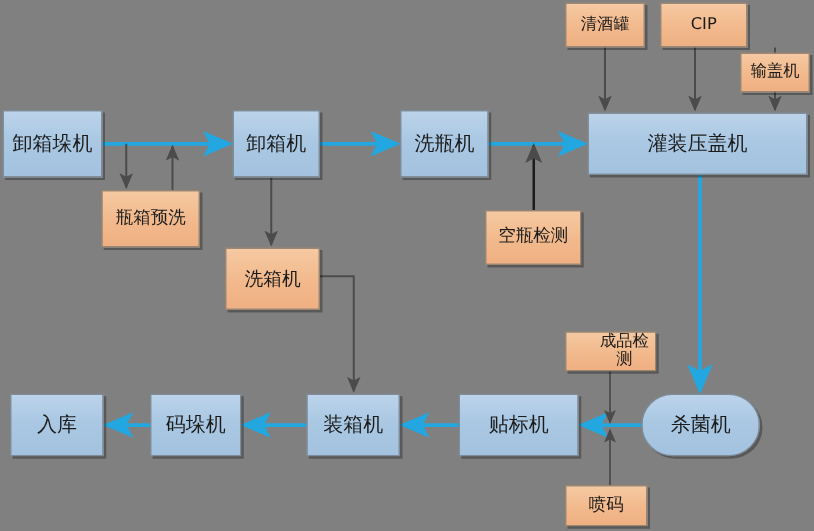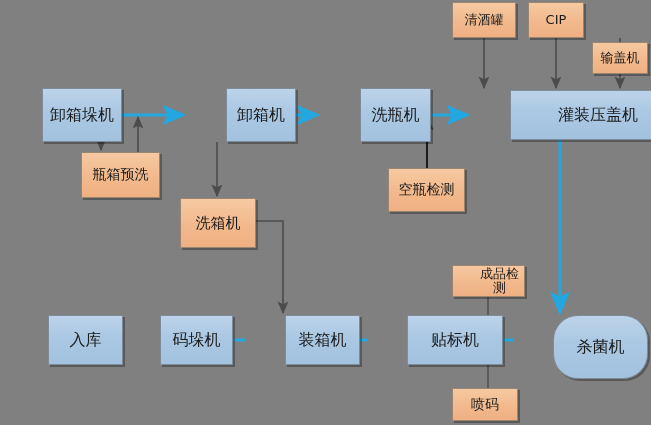--- a/index.html
+++ b/index.html
@@ -18,21 +18,20 @@
     text-align:center;
     border:1px solid #8a8a8a;
     color:#1b1b1b;
     line-height:1.1;
     z-index:3;
     box-shadow:2px 2px 0 rgba(0,0,0,0.30);
   }
   .node.blue{
     background:linear-gradient(180deg,#bcd3ea 0%,#aac8e3 45%,#a3c2df 100%);
     border-color:#7e8c99;
-    margin-left:40px;
   }
   .node.orange{
     background:linear-gradient(180deg,#f6c9a2 0%,#f2b98c 55%,#efb082 100%);
     border-color:#9a8570;
     justify-content:center;
   }
   .node .lbl{display:block;}
   .f16{font-size:16px;}
   .f15{font-size:15px;}
   .f14{font-size:14px;}
@@ -147,33 +146,33 @@
   </div>
 
   <div class="node orange" style="left:388px;top:168px;width:77px;height:44px;">
     <span class="lbl f14">空瓶检测</span>
   </div>
 
   <div class="node orange" style="left:452px;top:2px;width:64px;height:36px;">
     <span class="lbl f13">清酒罐</span>
   </div>
 
-  <div class="node orange" style="left:528px;top:2px;width:56px;height:36px;">
+  <div class="node orange" style="left:528px;top:2px;width:70px;height:36px;">
     <span class="lbl f13">CIP</span>
   </div>
 
   <div class="node orange" style="left:592px;top:18px;width:56px;height:32px;margin-top:24px;">
     <span class="lbl f13">输盖机</span>
   </div>
 
   <div class="node blue" style="left:470px;top:90px;width:176px;height:50px;">
     <span class="lbl f16">灌装压盖机</span>
   </div>
 
-  <div class="node blue" style="left:513px;top:315px;width:95px;height:64px;border-radius:25px;">
+  <div class="node blue" style="left:513px;top:315px;width:95px;height:50px;border-radius:25px;">
     <span class="lbl f16">杀菌机</span>
   </div>
 
   <div class="node orange" style="left:452px;top:265px;width:73px;height:32px;padding-left:22px;">
     <span class="lbl f13">成品检测</span>
   </div>
 
   <div class="node orange" style="left:452px;top:388px;width:66px;height:33px;">
     <span class="lbl f14">喷码</span>
   </div>

